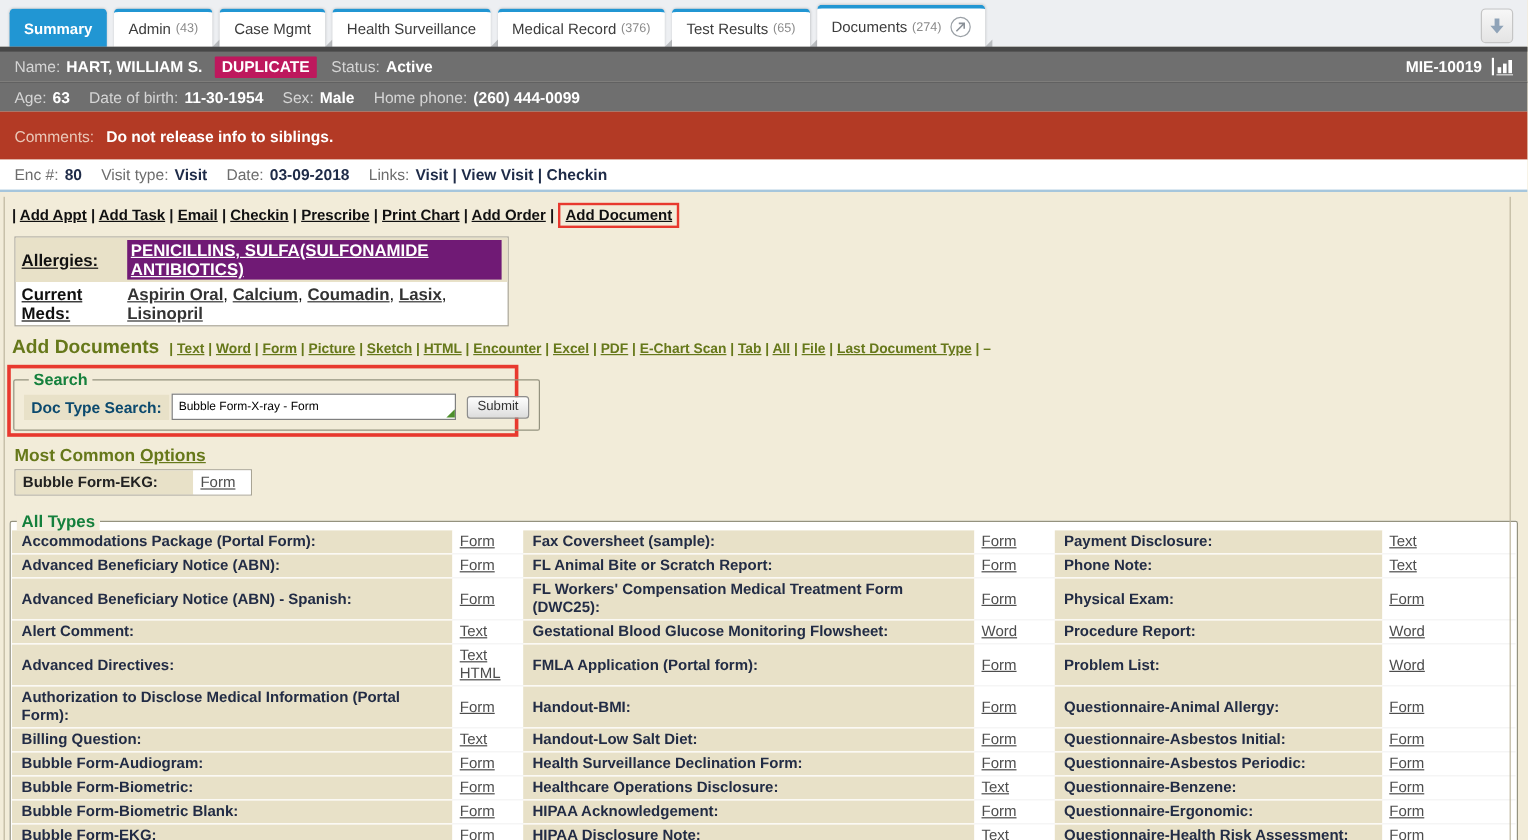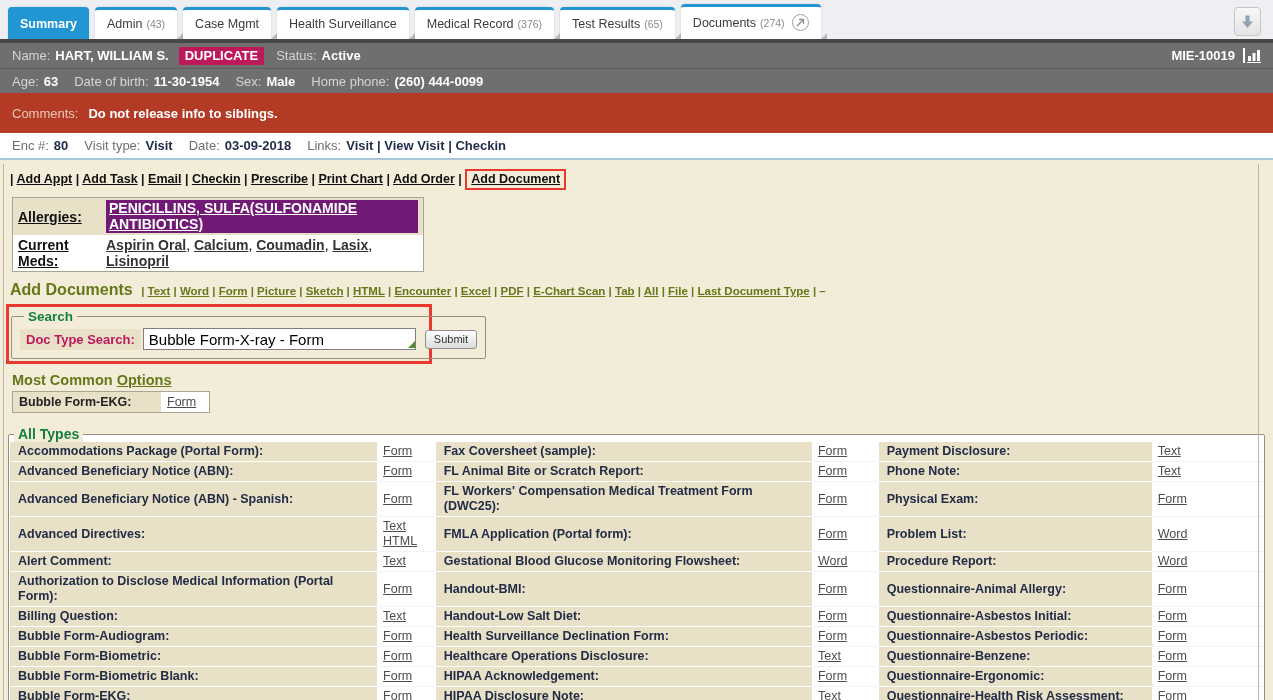--- a/index.html
+++ b/index.html
@@ -93,26 +93,26 @@
   }
   fieldset {
     border:1px solid #94927f; border-radius:2px; margin:0; padding:2px 8px 8px;
   }
   legend {
     font-size:13.5px; font-weight:bold; color:#15803d;
     padding:0 4px; margin-left:4px; background:#f2ecd9;
   }
   .search-row { display:flex; align-items:center; margin-top:2px; }
   .search-lbl {
-    background:#e8e1c8; font-weight:bold; color:#be185d; font-size:13px;
+    background:#e8e1c8; font-weight:bold; color:#0c4a6e; font-size:13px;
     padding:3px 6px; margin-right:2px; white-space:nowrap;
   }
   .input-wrap { position:relative; display:inline-block; }
   .input-wrap input {
-    width:273px; height:22px; border:1px solid #7f7f7f; font-size:15px;
+    width:237px; height:22px; border:1px solid #7f7f7f; font-size:10px;
     padding:2px 5px; font-family:"Liberation Sans", sans-serif; background:#fff;
   }
   .input-corner {
     position:absolute; right:1px; bottom:2px; width:0; height:0;
     border-left:7px solid transparent; border-bottom:7px solid #4e8f2c;
   }
   .btn-submit {
     margin-left:9px; font-size:11px; color:#333; padding:2px 8px 3px;
     background:linear-gradient(#fefefe,#dcdcdc); border:1px solid #8e8e8e;
     border-radius:3px; cursor:pointer; font-family:"Liberation Sans", sans-serif;
@@ -299,36 +299,36 @@
           </tr>
           <tr>
             <td class="lbl">Advanced Beneficiary Notice (ABN) - Spanish:</td>
             <td class="lnk"><a class="lnk-gray">Form</a></td>
             <td class="lbl">FL Workers' Compensation Medical Treatment Form (DWC25):</td>
             <td class="lnk"><a class="lnk-gray">Form</a></td>
             <td class="lbl">Physical Exam:</td>
             <td class="lnk"><a class="lnk-gray">Form</a></td>
           </tr>
           <tr>
-            <td class="lbl">Advanced Directives:</td>
-            <td class="lnk"><a class="lnk-gray">Text</a><br><a class="lnk-gray">HTML</a></td>
-            <td class="lbl">FMLA Application (Portal form):</td>
-            <td class="lnk"><a class="lnk-gray">Form</a></td>
-            <td class="lbl">Problem List:</td>
-            <td class="lnk"><a class="lnk-gray">Word</a></td>
-          </tr>
-          <tr>
             <td class="lbl">Alert Comment:</td>
             <td class="lnk"><a class="lnk-gray">Text</a></td>
             <td class="lbl">Gestational Blood Glucose Monitoring Flowsheet:</td>
             <td class="lnk"><a class="lnk-gray">Word</a></td>
             <td class="lbl">Procedure Report:</td>
             <td class="lnk"><a class="lnk-gray">Word</a></td>
           </tr>
           <tr>
+            <td class="lbl">Advanced Directives:</td>
+            <td class="lnk"><a class="lnk-gray">Text</a><br><a class="lnk-gray">HTML</a></td>
+            <td class="lbl">FMLA Application (Portal form):</td>
+            <td class="lnk"><a class="lnk-gray">Form</a></td>
+            <td class="lbl">Problem List:</td>
+            <td class="lnk"><a class="lnk-gray">Word</a></td>
+          </tr>
+          <tr>
             <td class="lbl">Authorization to Disclose Medical Information (Portal Form):</td>
             <td class="lnk"><a class="lnk-gray">Form</a></td>
             <td class="lbl">Handout-BMI:</td>
             <td class="lnk"><a class="lnk-gray">Form</a></td>
             <td class="lbl">Questionnaire-Animal Allergy:</td>
             <td class="lnk"><a class="lnk-gray">Form</a></td>
           </tr>
           <tr>
             <td class="lbl">Billing Question:</td>
             <td class="lnk"><a class="lnk-gray">Text</a></td>

